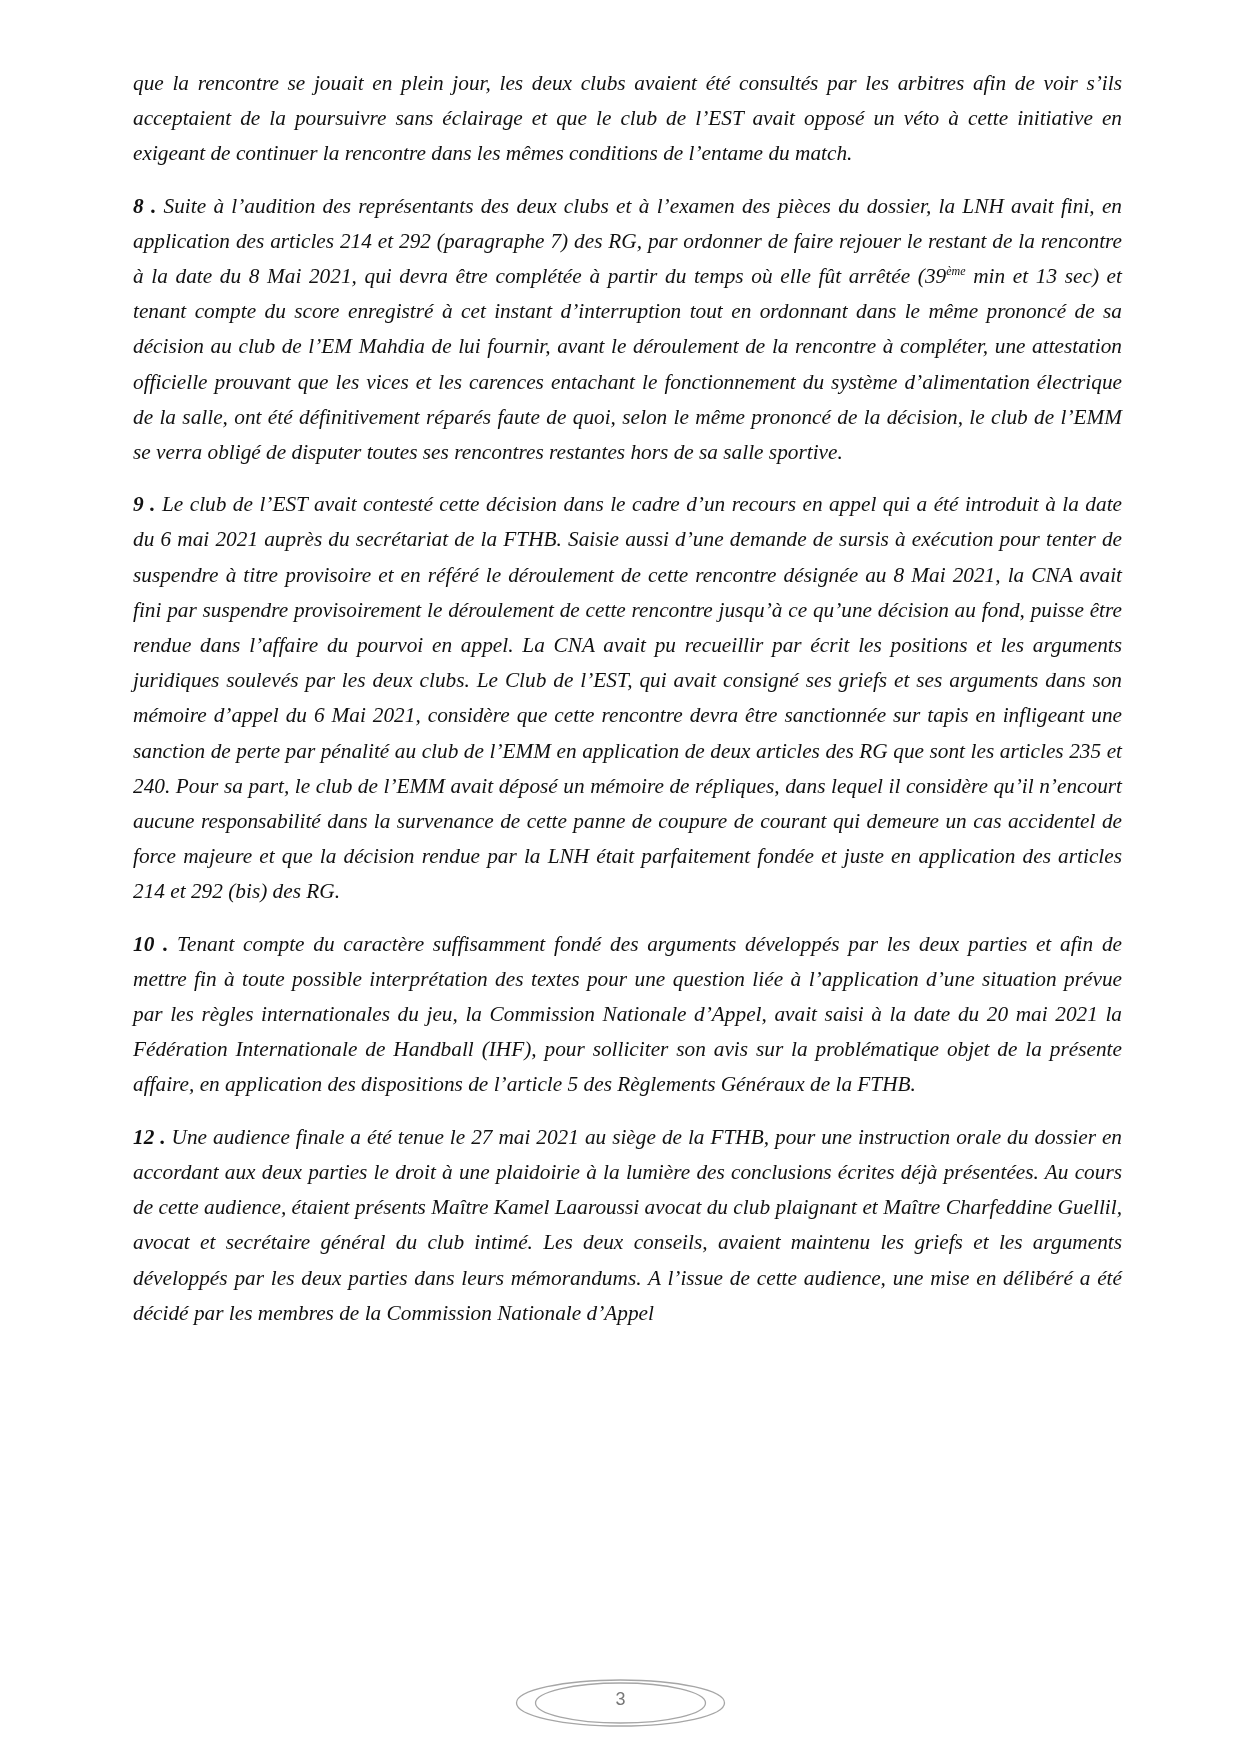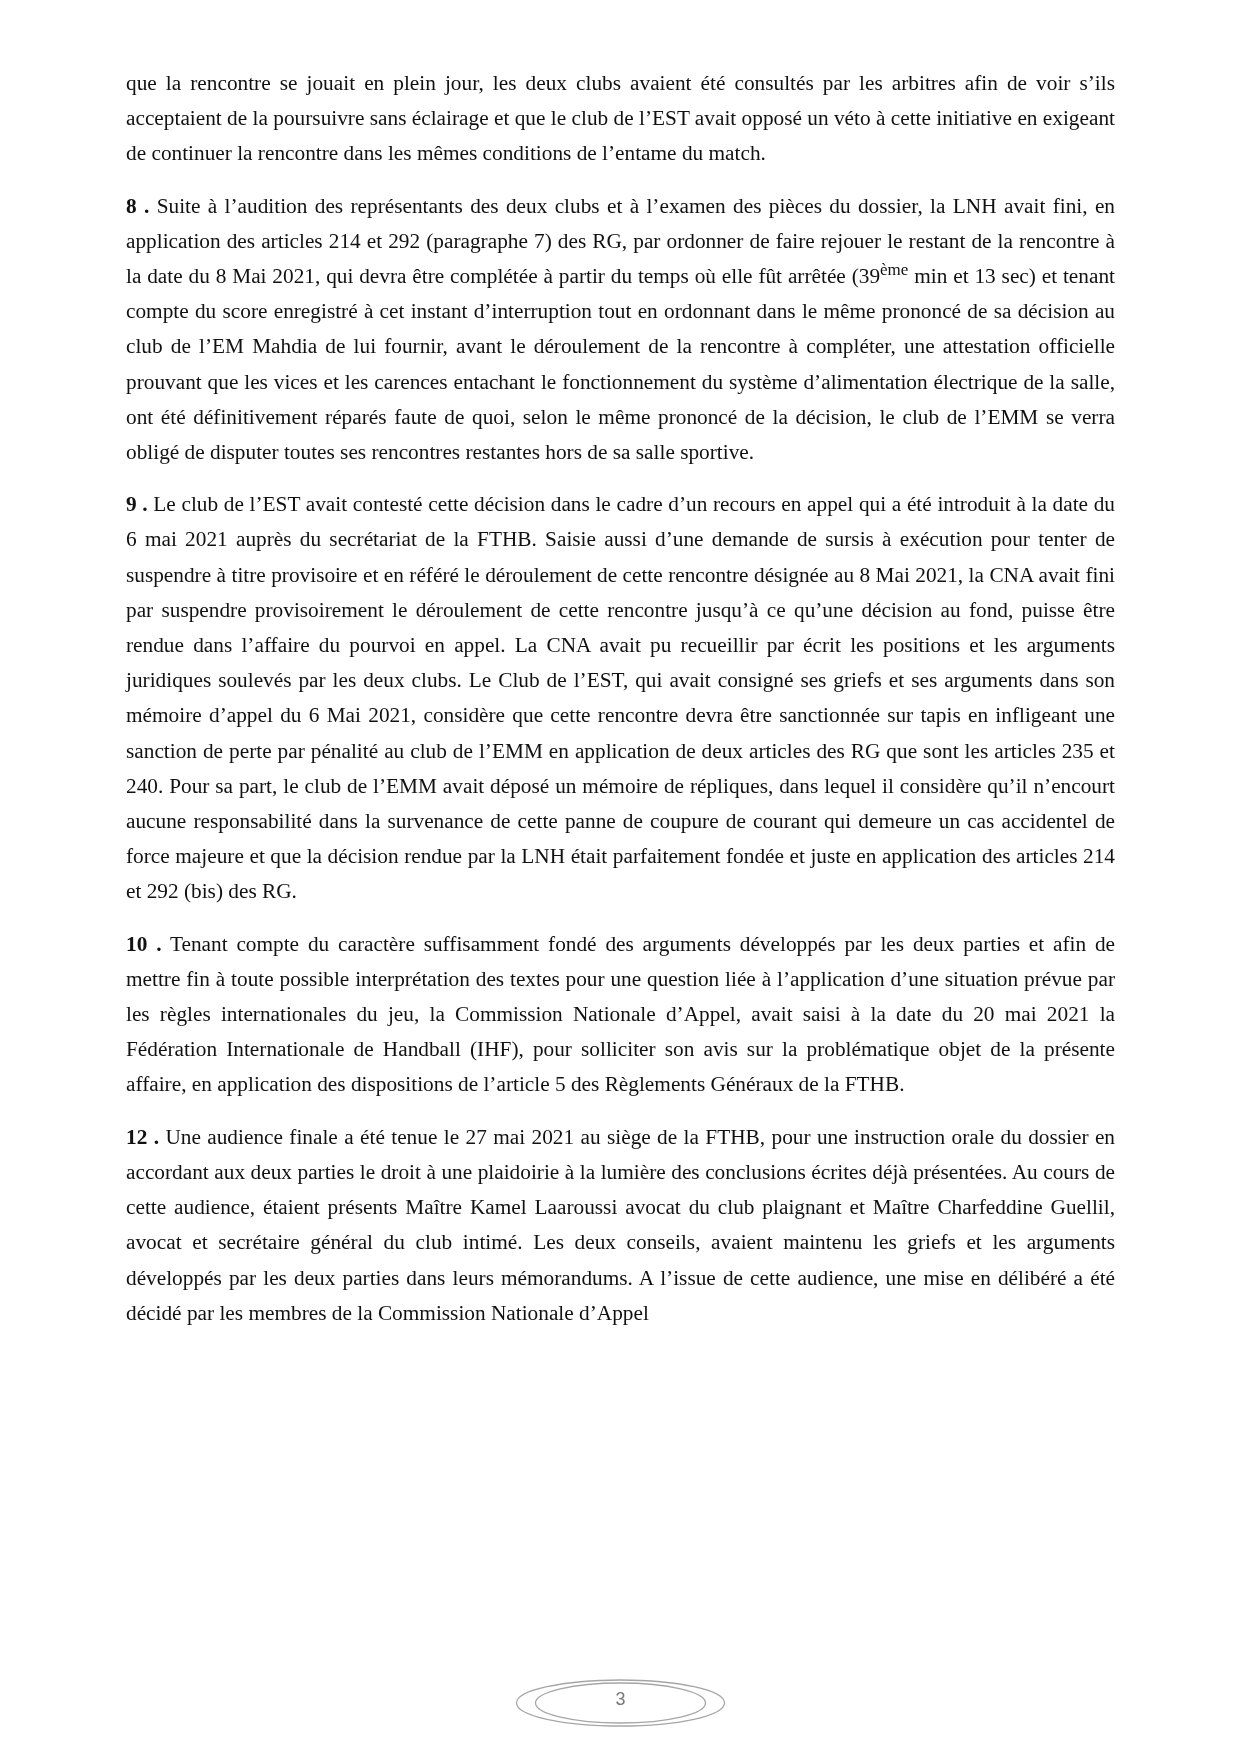--- a/index.html
+++ b/index.html
@@ -1,27 +1,27 @@
 <!DOCTYPE html>
 <html><head>
 <meta charset="utf-8">
 <style>
   html, body { margin: 0; padding: 0; background: #ffffff; }
   body { width: 1241px; height: 1755px; position: relative; overflow: hidden; }
-  .page { position: absolute; left: 126px; top: 66px; width: 989px; }
+  .page { position: absolute; left: 133px; top: 66px; width: 989px; font-style: italic; }
   .para {
     font-family: "Liberation Serif", serif;
     font-size: 21.3px;
     line-height: 35.2px;
     color: #111111;
     text-align: justify;
     margin: 0 0 17px 0;
   }
   .num { font-weight: bold; }
-  sup { font-size: 17px; line-height: 0; vertical-align: 8px; }
+  sup { font-size: 12px; line-height: 0; vertical-align: 8px; }
   .footer { position: absolute; left: 513px; top: 1678px; width: 215px; height: 56px; }
   .footer svg { position: absolute; left: 0; top: 0; }
   .pagenum {
     position: absolute; left: 0; top: 11px; width: 100%; text-align: center;
     font-family: "Liberation Sans", sans-serif; font-size: 18px; color: #777777;
   }
 </style>
 </head>
 <body>
 

